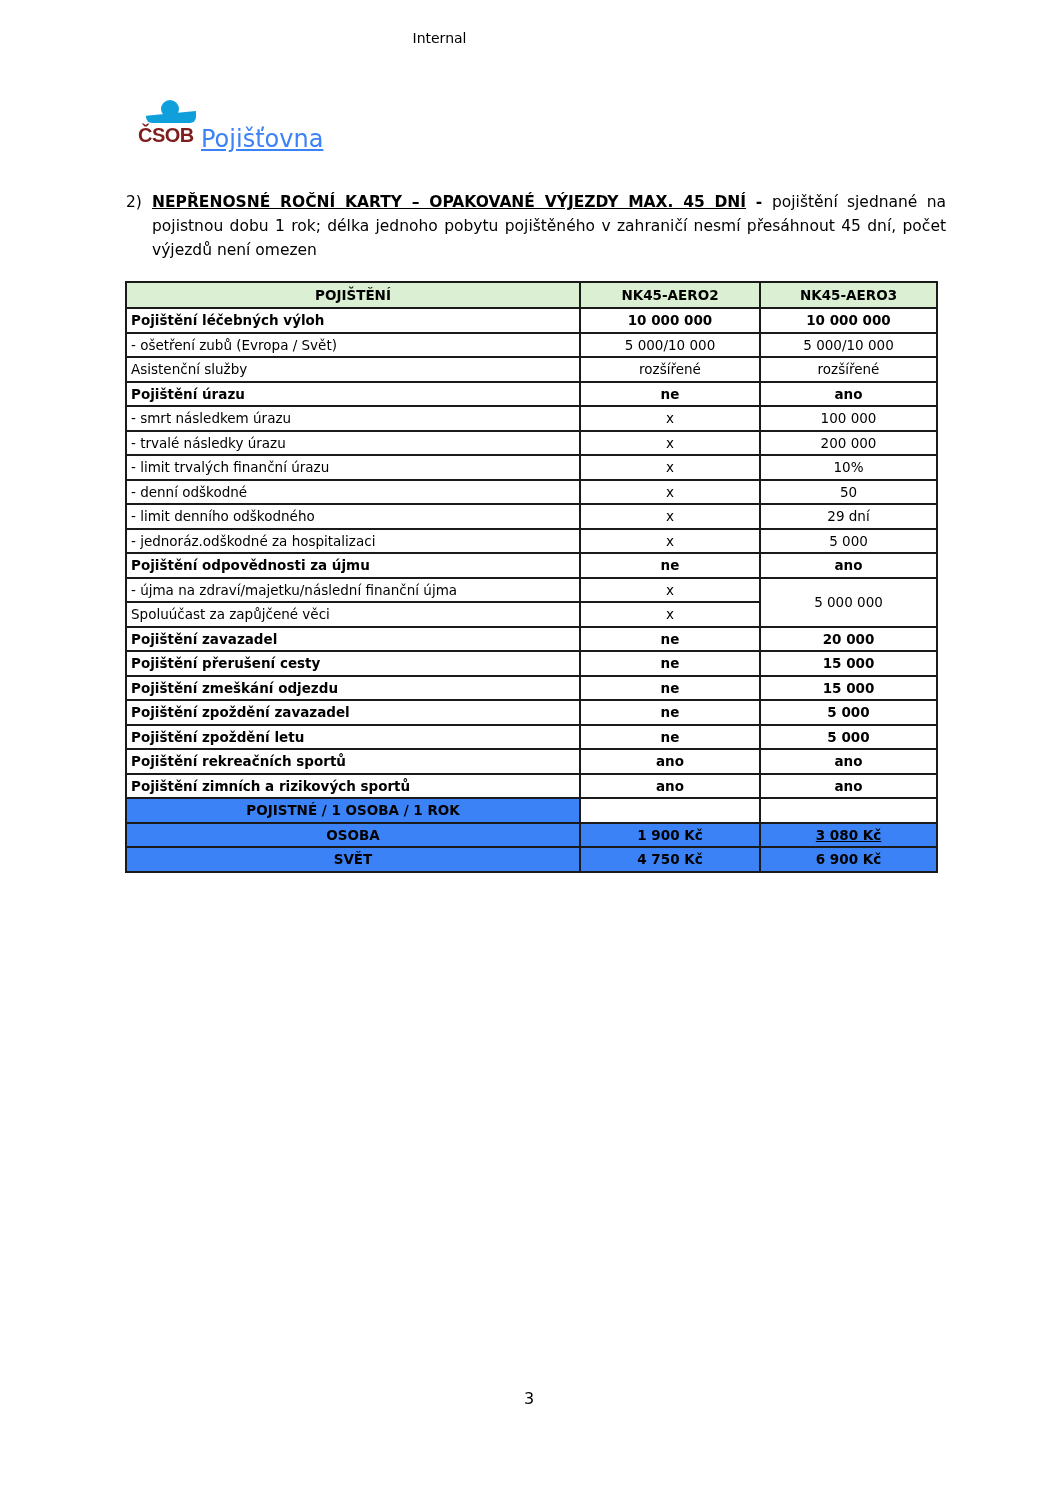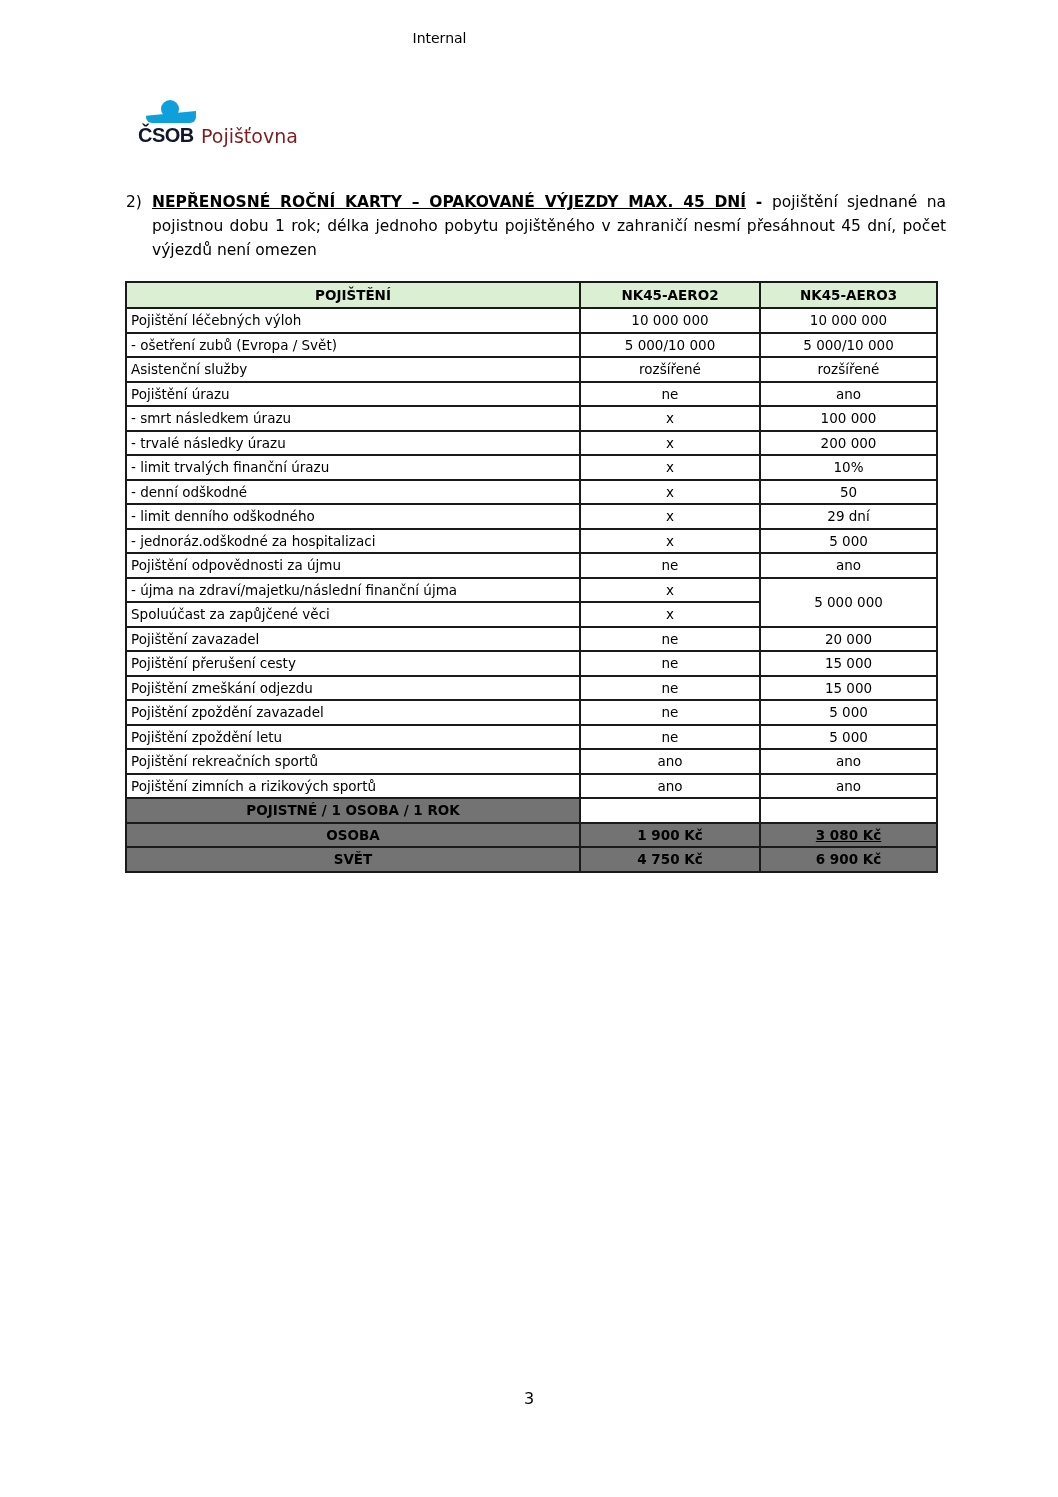--- a/index.html
+++ b/index.html
@@ -1,35 +1,35 @@
 <!DOCTYPE html>
 <html><head>
   <meta charset="utf-8">
   <style>
     html, body { margin: 0; padding: 0; background: #ffffff; }
     body { width: 1058px; height: 1497px; position: relative; font-family: "Liberation Sans", sans-serif; color: #000; overflow: hidden; }
     .header-label { position: absolute; top: 30px; left: 0; width: 879px; text-align: center; font-size: 14px; font-family: "DejaVu Sans", sans-serif; }
     .logo { position: absolute; left: 138px; top: 100px; width: 170px; height: 52px; }
     .logo .circle { position: absolute; left: 23px; top: 0; width: 18px; height: 18px; border-radius: 50%; background: #0fa0dc; }
     .logo .wave { position: absolute; left: 8px; top: 11px; width: 50px; height: 12px; background: #0fa0dc; border-radius: 0 0 6px 6px; clip-path: polygon(0 40%, 100% 0, 100% 100%, 0 100%); }
-    .logo .brand { position: absolute; left: 0; top: 24px; font-size: 20px; font-weight: bold; color: #0f172a; font-family: "Liberation Sans", sans-serif; letter-spacing: -0.5px; }
-    .logo .sub { position: absolute; left: 63px; top: 25px; font-size: 19px; color: #7f1d1d; font-family: "DejaVu Sans", sans-serif; }
+    .logo .brand { position: absolute; left: 0; top: 24px; font-size: 20px; font-weight: bold; color: #7f1d1d; font-family: "Liberation Sans", sans-serif; letter-spacing: -0.5px; }
+    .logo .sub { position: absolute; left: 63px; top: 25px; font-size: 24px; color: #3b82f6; font-family: "DejaVu Sans", sans-serif; text-decoration: underline; }
     .intro { position: absolute; left: 126px; top: 190px; width: 820px; font-family: "DejaVu Sans", sans-serif; font-size: 15.5px; line-height: 24px; }
     .intro .num { position: absolute; left: 0; top: 0; }
     .intro .text { margin-left: 26px; text-align: justify; }
     .intro .title { font-weight: bold; text-decoration: underline; }
     .intro .dash { font-weight: bold; }
     table.main { position: absolute; left: 125px; top: 281px; width: 813px; border-collapse: collapse; font-family: "DejaVu Sans", sans-serif; font-size: 13.5px; border-radius: 17px; }
     table.main td, table.main th { border: 2px solid #1a1a1a; padding: 0 4px; height: 22.5px; }
     table.main th { background: #dbf0d3; font-weight: bold; text-align: center; height: 24px; }
     table.main td.label { text-align: left; width: 444px; }
     table.main td.val { text-align: center; width: 170px; }
     table.main td.val3 { text-align: center; }
-    tr.bold td { font-weight: normal; margin-top: 42px; }
-    tr.green td { background: #737373; font-weight: bold; }
+    tr.bold td { font-weight: bold; margin-top: 42px; }
+    tr.green td { background: #3b82f6; font-weight: bold; }
     tr.green td.blank { background: #ffffff; }
     .page-num { position: absolute; top: 1389px; left: 0; width: 1058px; text-align: center; font-size: 16px; font-family: "DejaVu Sans", sans-serif; }
   </style>
 </head>
 <body>
 
 <div class="header-label">Internal</div>
 
 <div class="logo">
   <div class="circle"></div>

